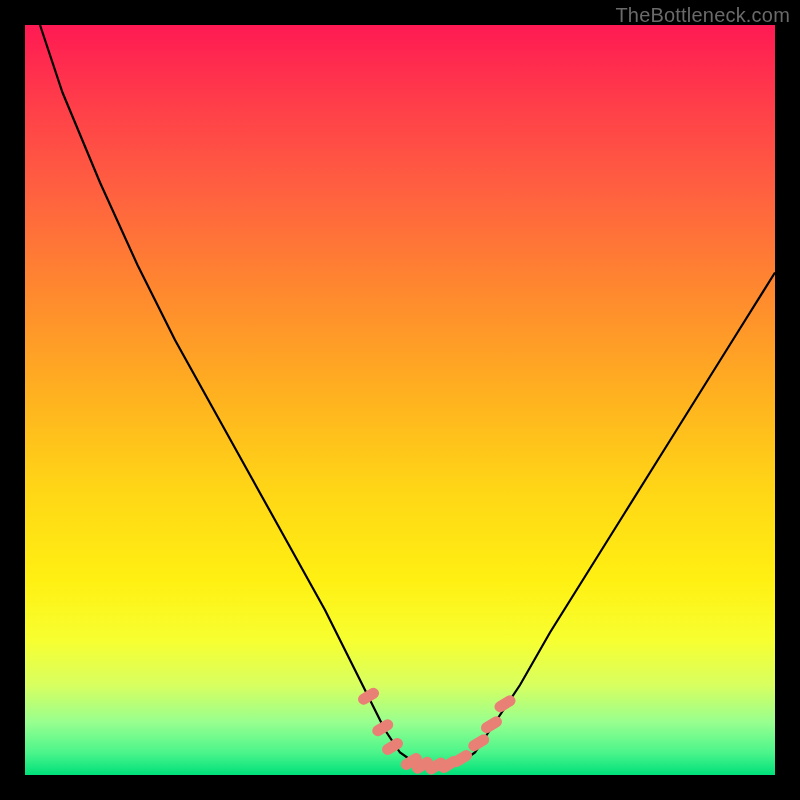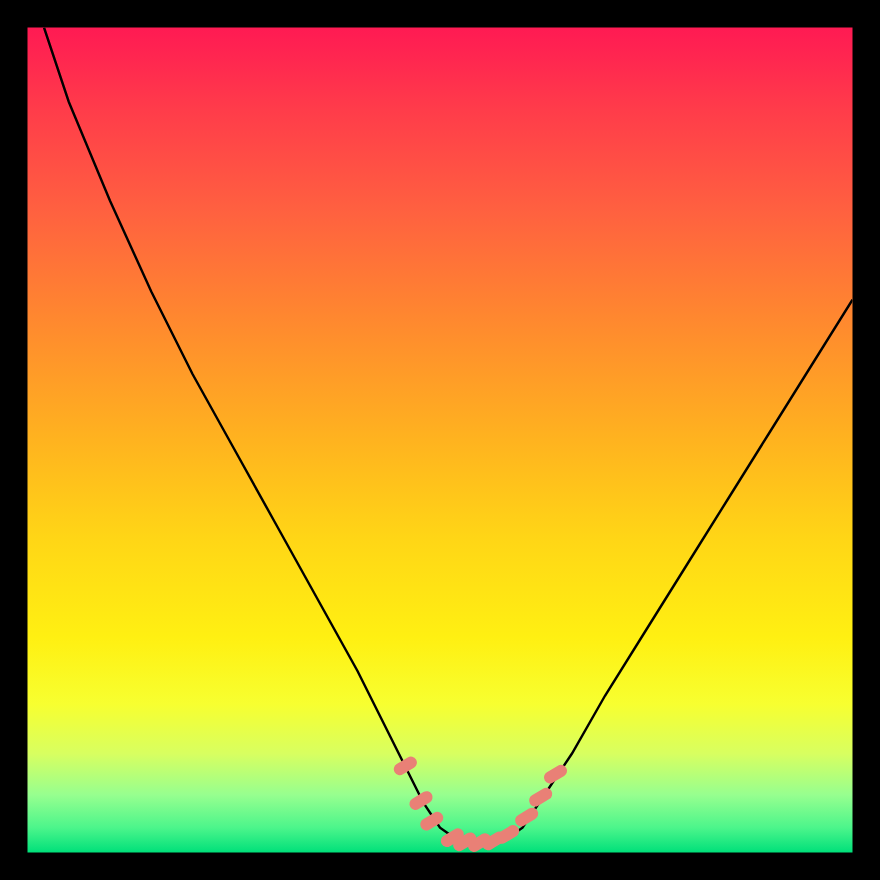--- a/index.html
+++ b/index.html
@@ -81,13 +81,14 @@
           <line x1="392.50" y1="743.25" x2="402.50" y2="737.25" class="marker-stroke"></line>
           <line x1="406.00" y1="744.00" x2="416.00" y2="738.00" class="marker-stroke"></line>
           <line x1="418.75" y1="742.50" x2="428.75" y2="736.50" class="marker-stroke"></line>
           <line x1="431.50" y1="736.50" x2="441.50" y2="730.50" class="marker-stroke"></line>
           <line x1="448.75" y1="720.75" x2="458.75" y2="714.75" class="marker-stroke"></line>
           <line x1="461.50" y1="702.75" x2="471.50" y2="696.75" class="marker-stroke"></line>
           <line x1="475.00" y1="681.75" x2="485.00" y2="675.75" class="marker-stroke"></line>
         </g>
     </svg>
   </div>
+  <div class="attribution">TheBottleneck.com</div>
 </div>
 
 </body></html>

